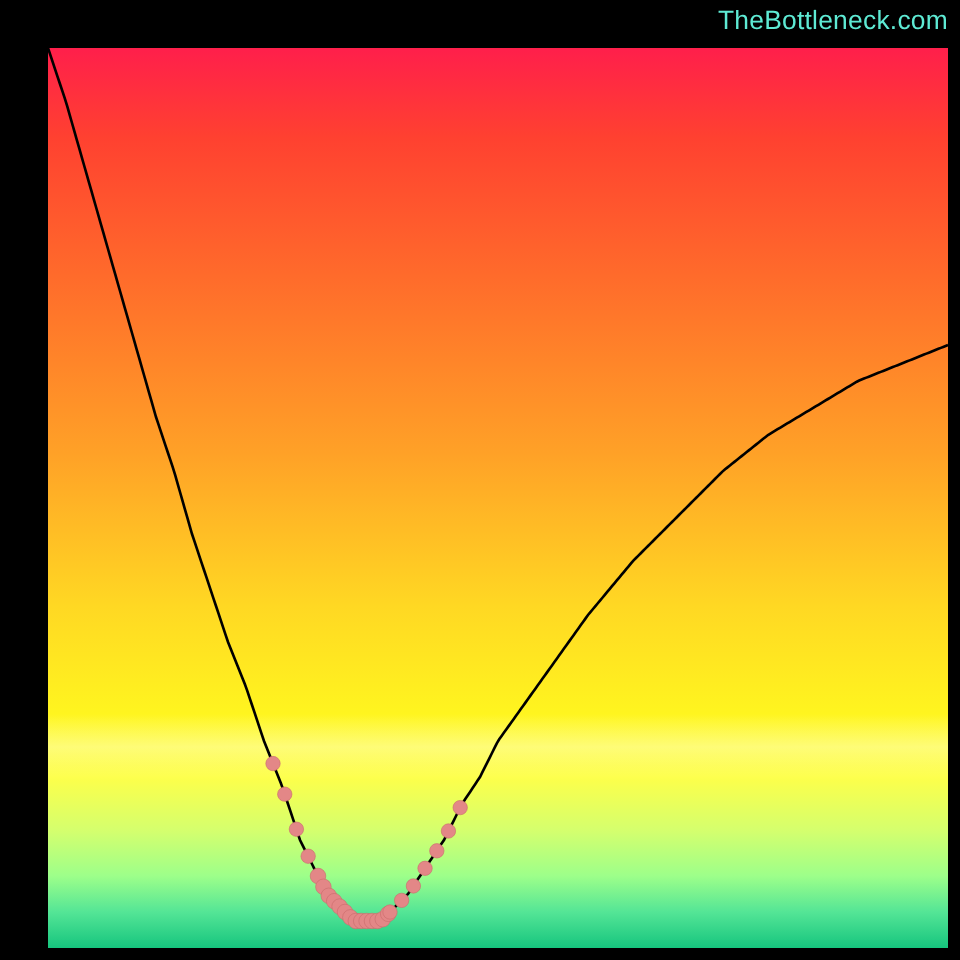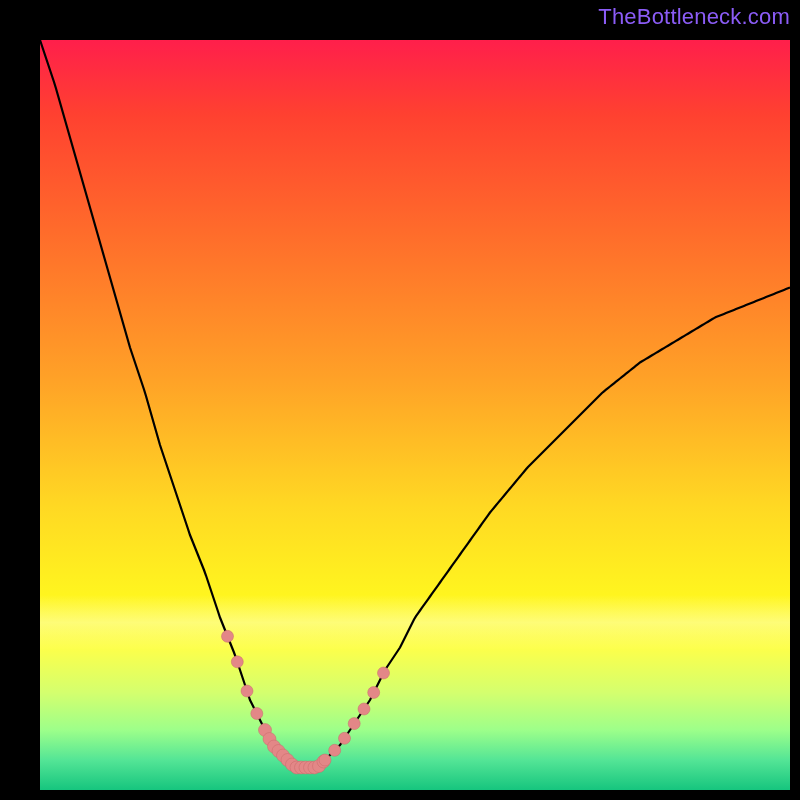--- a/index.html
+++ b/index.html
@@ -14,21 +14,21 @@
   .frame {
     position: relative;
     width: 800px;
     height: 800px;
     background: #000;
   }
   .watermark {
     position: absolute;
     top: 4px;
     right: 10px;
-    color: #8b5cf6;
+    color: #5eead4;
     font-size: 22px;
     font-weight: 500;
     letter-spacing: 0.2px;
     user-select: none;
   }
   .plot-area {
     position: absolute;
     left: 40px;
     top: 40px;
     width: 750px;

